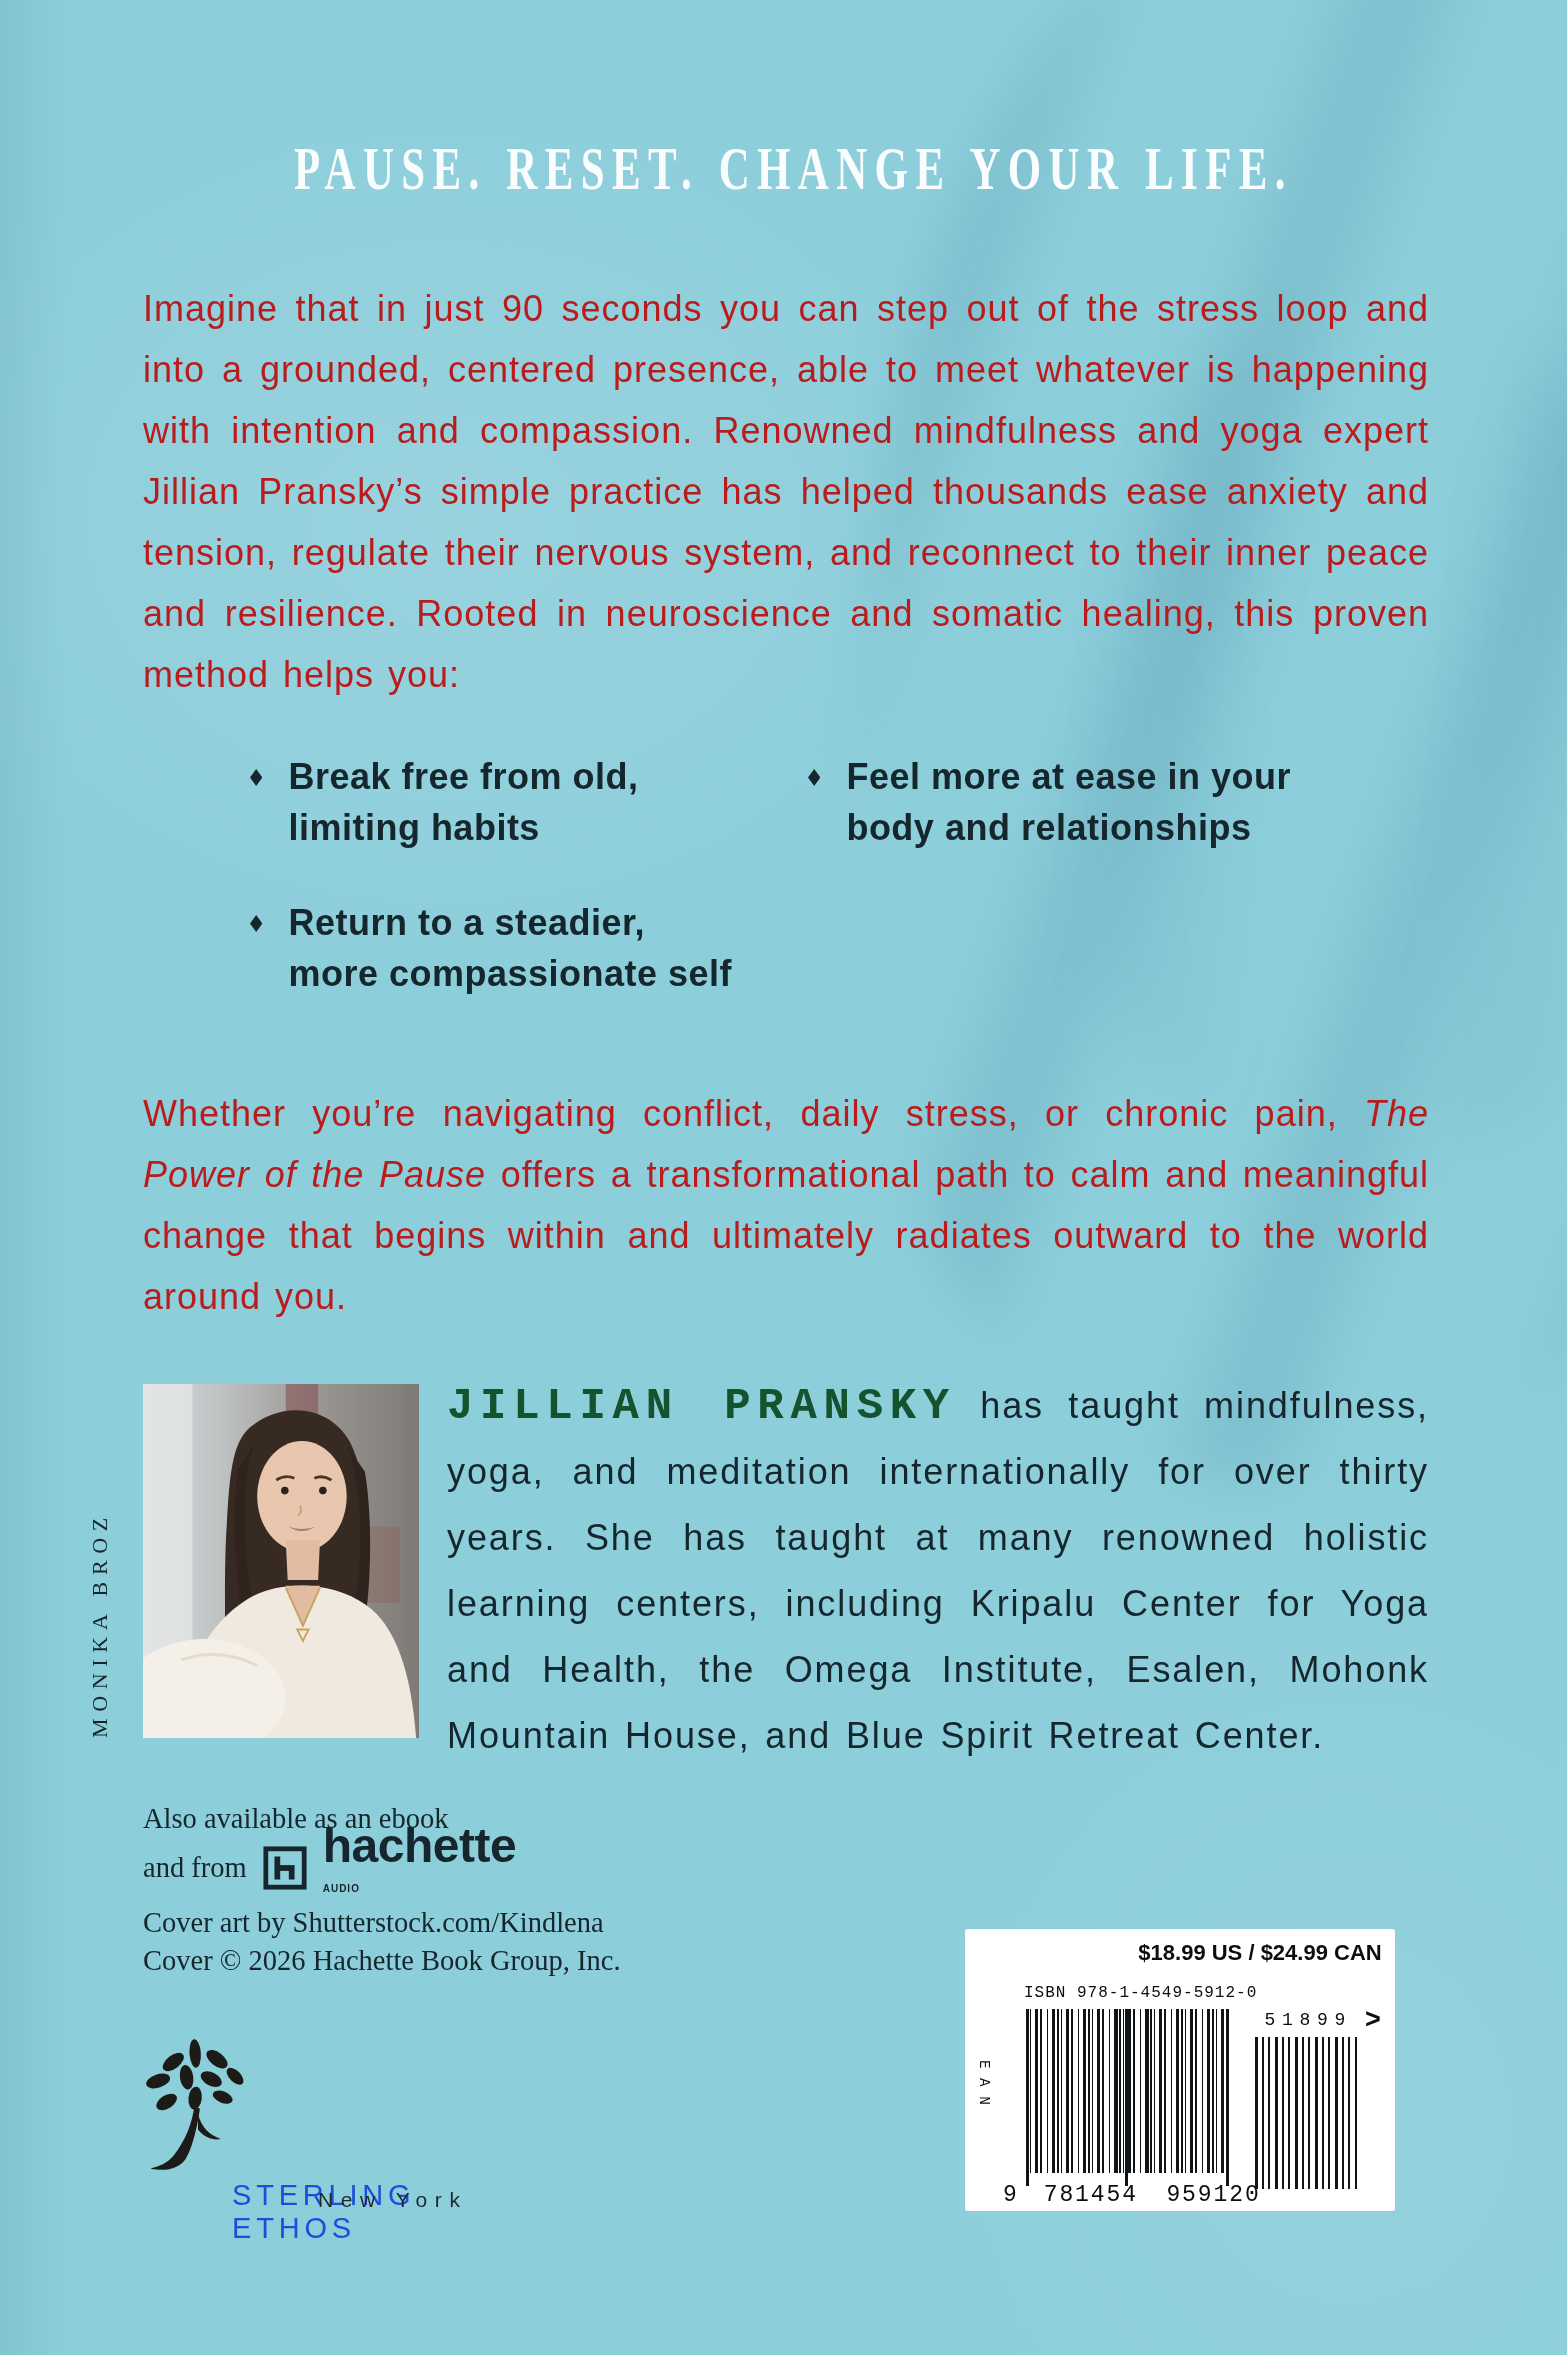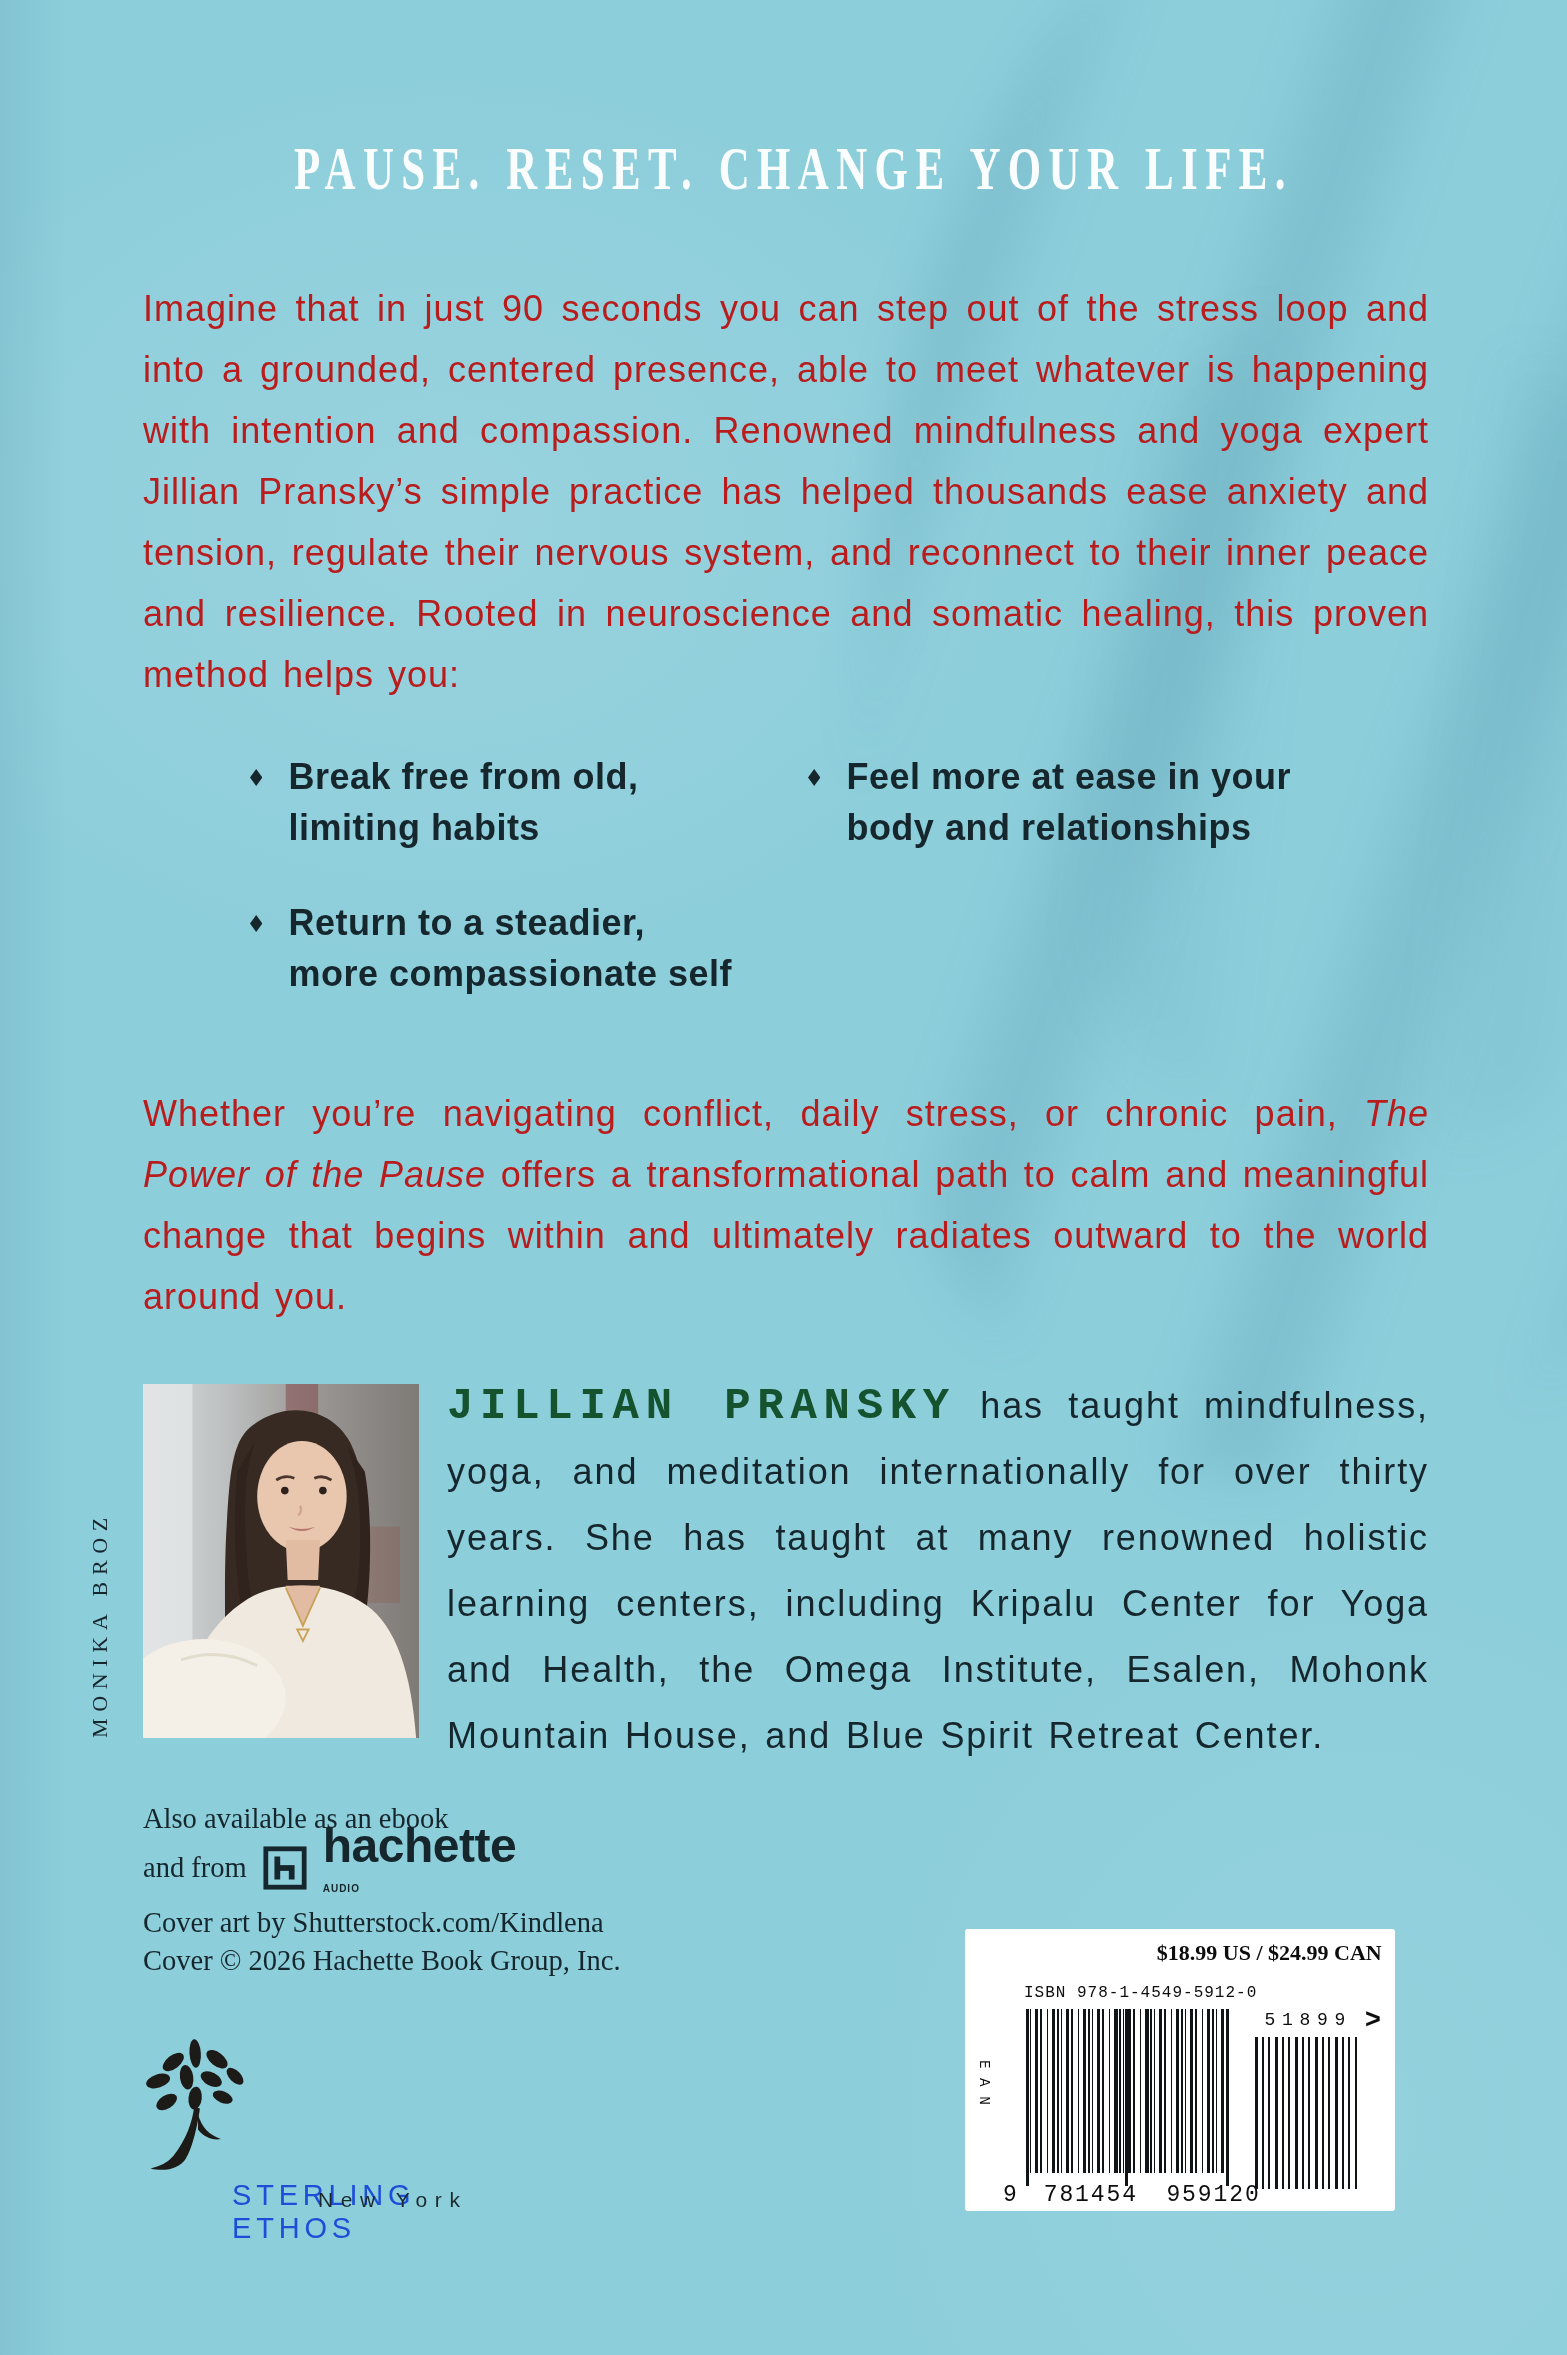--- a/index.html
+++ b/index.html
@@ -65,21 +65,21 @@
 
   .publisher{position:absolute;top:2038px;left:141px;width:399px;height:190px;}
   .publisher .tree{position:absolute;left:0;top:0;}
   .publisher .imprint{position:absolute;left:91px;top:105px;font-size:29px;
     letter-spacing:4.8px;color:#1d4ed8;margin-top:36px;}
   .publisher .city{position:absolute;left:177px;top:150px;font-size:21px;
     letter-spacing:7.6px;color:#1c2a30;}
 
   .barcode{position:absolute;top:1929px;left:965px;width:430px;height:282px;
     background:#ffffff;border-radius:2.9px;color:#0d0d0d;}
-  .price{position:absolute;top:11.4px;right:13.3px;font-size:22px;font-weight:bold;letter-spacing:0;font-family:Liberation Serif, serif;}
+  .price{position:absolute;top:11.4px;right:13.3px;font-size:22px;font-weight:bold;letter-spacing:0;}
   .isbn{position:absolute;top:55px;left:59px;font-family:"Liberation Mono",monospace;
     font-size:16px;letter-spacing:1px;}
   .ean-label{position:absolute;left:11.4px;top:131px;font-family:"Liberation Mono",monospace;
     font-size:14.3px;writing-mode:vertical-rl;text-orientation:sideways;letter-spacing:9.5px;}
   .ean{position:absolute;top:80px;left:61px;width:203px;height:202px;}
   .ean .bars{width:203px;height:164px;
     background:repeating-linear-gradient(90deg,
       #101417 0 1.9px,#fff 1.9px 3.8px,#101417 3.8px 4.8px,#fff 4.8px 8.6px,#101417 8.6px 12.4px,#fff 12.4px 14.3px,
       #101417 14.3px 16px,#fff 16px 21px,#101417 21px 22px,#fff 22px 26px,#101417 26px 29.5px,#fff 29.5px 31px);}
   .guard{position:absolute;top:0;width:2.9px;height:177px;background:#101417;}

